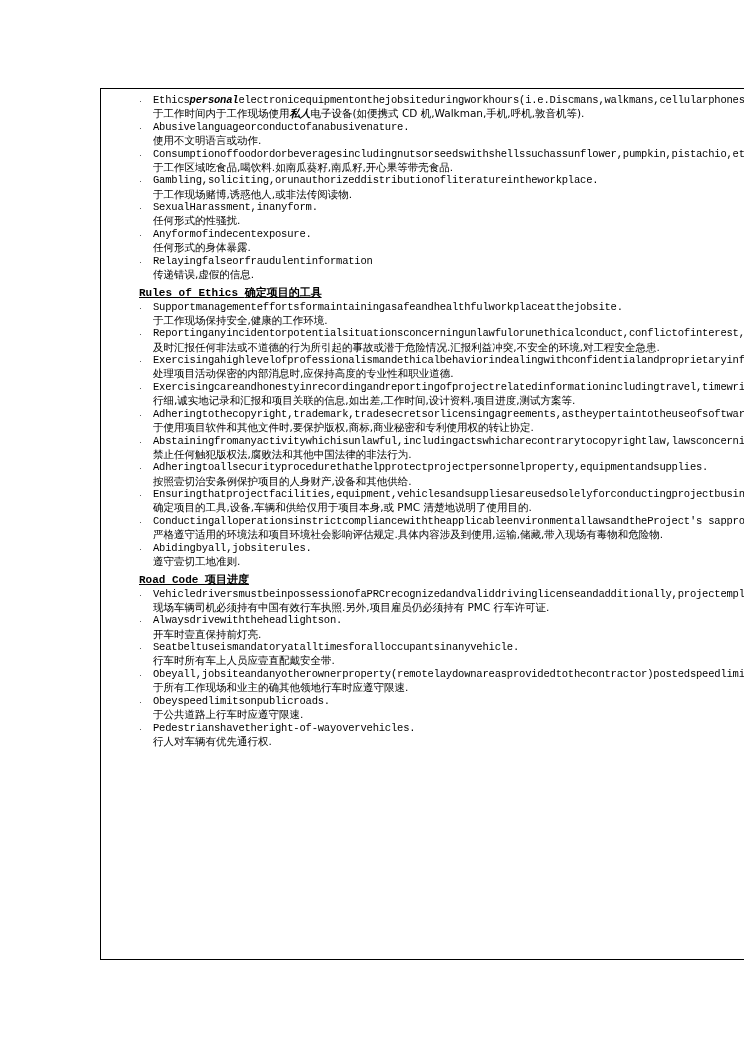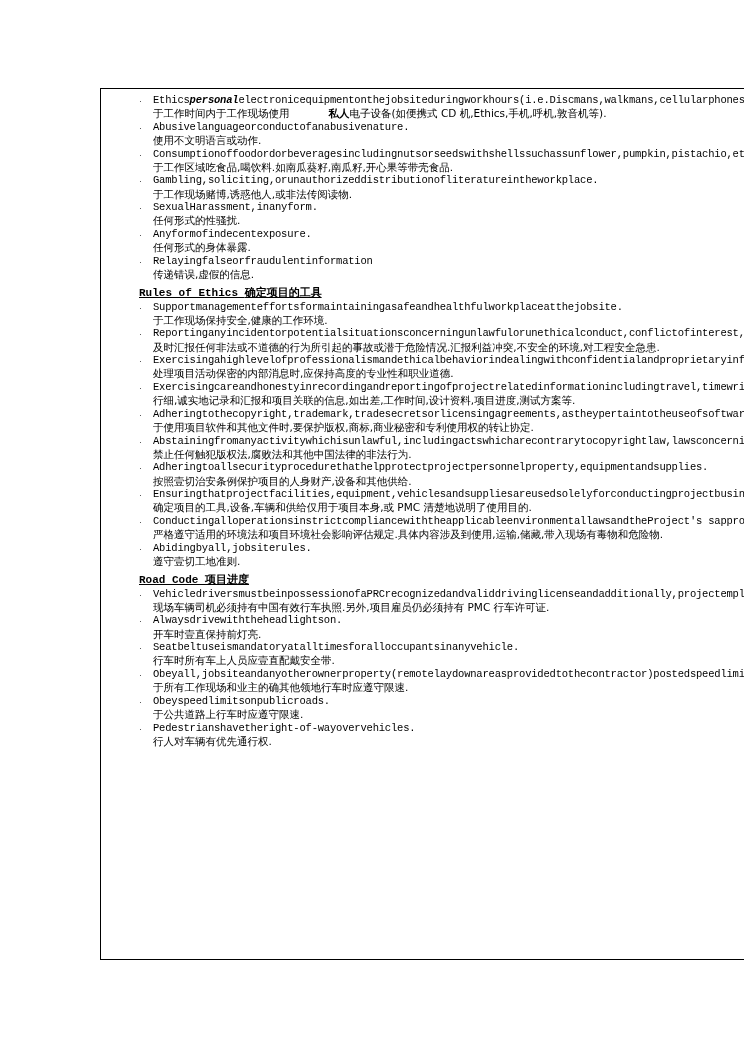--- a/index.html
+++ b/index.html
@@ -67,21 +67,21 @@
     color: #000;
     white-space: nowrap;
   }
   .en b, .en .bold {
     font-weight: bold;
     font-style: italic;
     font-family: Liberation Mono, monospace;
   }
   .zh .bold-zh {
     font-weight: bold;
-    margin-left: 39px;
+    font-style: italic;
   }
   .section-head {
     margin: 3px 0 1px 30px;
     font-family: "Liberation Mono", monospace;
     font-size: 11px;
     font-weight: bold;
     color: #000;
     text-decoration: underline;
     white-space: nowrap;
   }
@@ -94,21 +94,21 @@
 <body>
 
 <div class="page">
   <div class="doc-frame">
     <div class="content">
 
       <ul class="bullets">
         <li class="bullet-item">
           <span class="dot">·</span>
           <div class="en"><span>Ethics</span><b>personal</b><span>electronicequipmentonthejobsiteduringworkhours(i.e.Discmans,walkmans,cellularphones,etc.).</span></div>
-          <div class="zh"><span>于工作时间内于工作现场使用</span><span class="bold-zh">私人</span><span>电子设备(如便携式 CD 机,Ethics,手机,呼机,敦音机等).</span></div>
+          <div class="zh"><span>于工作时间内于工作现场使用</span><span class="bold-zh">私人</span><span>电子设备(如便携式 CD 机,Walkman,手机,呼机,敦音机等).</span></div>
         </li>
         <li class="bullet-item">
           <span class="dot">·</span>
           <div class="en">Abusivelanguageorconductofanabusivenature.</div>
           <div class="zh">使用不文明语言或动作.</div>
         </li>
         <li class="bullet-item">
           <span class="dot">·</span>
           <div class="en">Consumptionoffoodordorbeveragesincludingnutsorseedswithshellssuchassunflower,pumpkin,pistachio,etc.onthejobsite.</div>
           <div class="zh">于工作区域吃食品,喝饮料.如南瓜葵籽,南瓜籽,开心果等带壳食品.</div>

